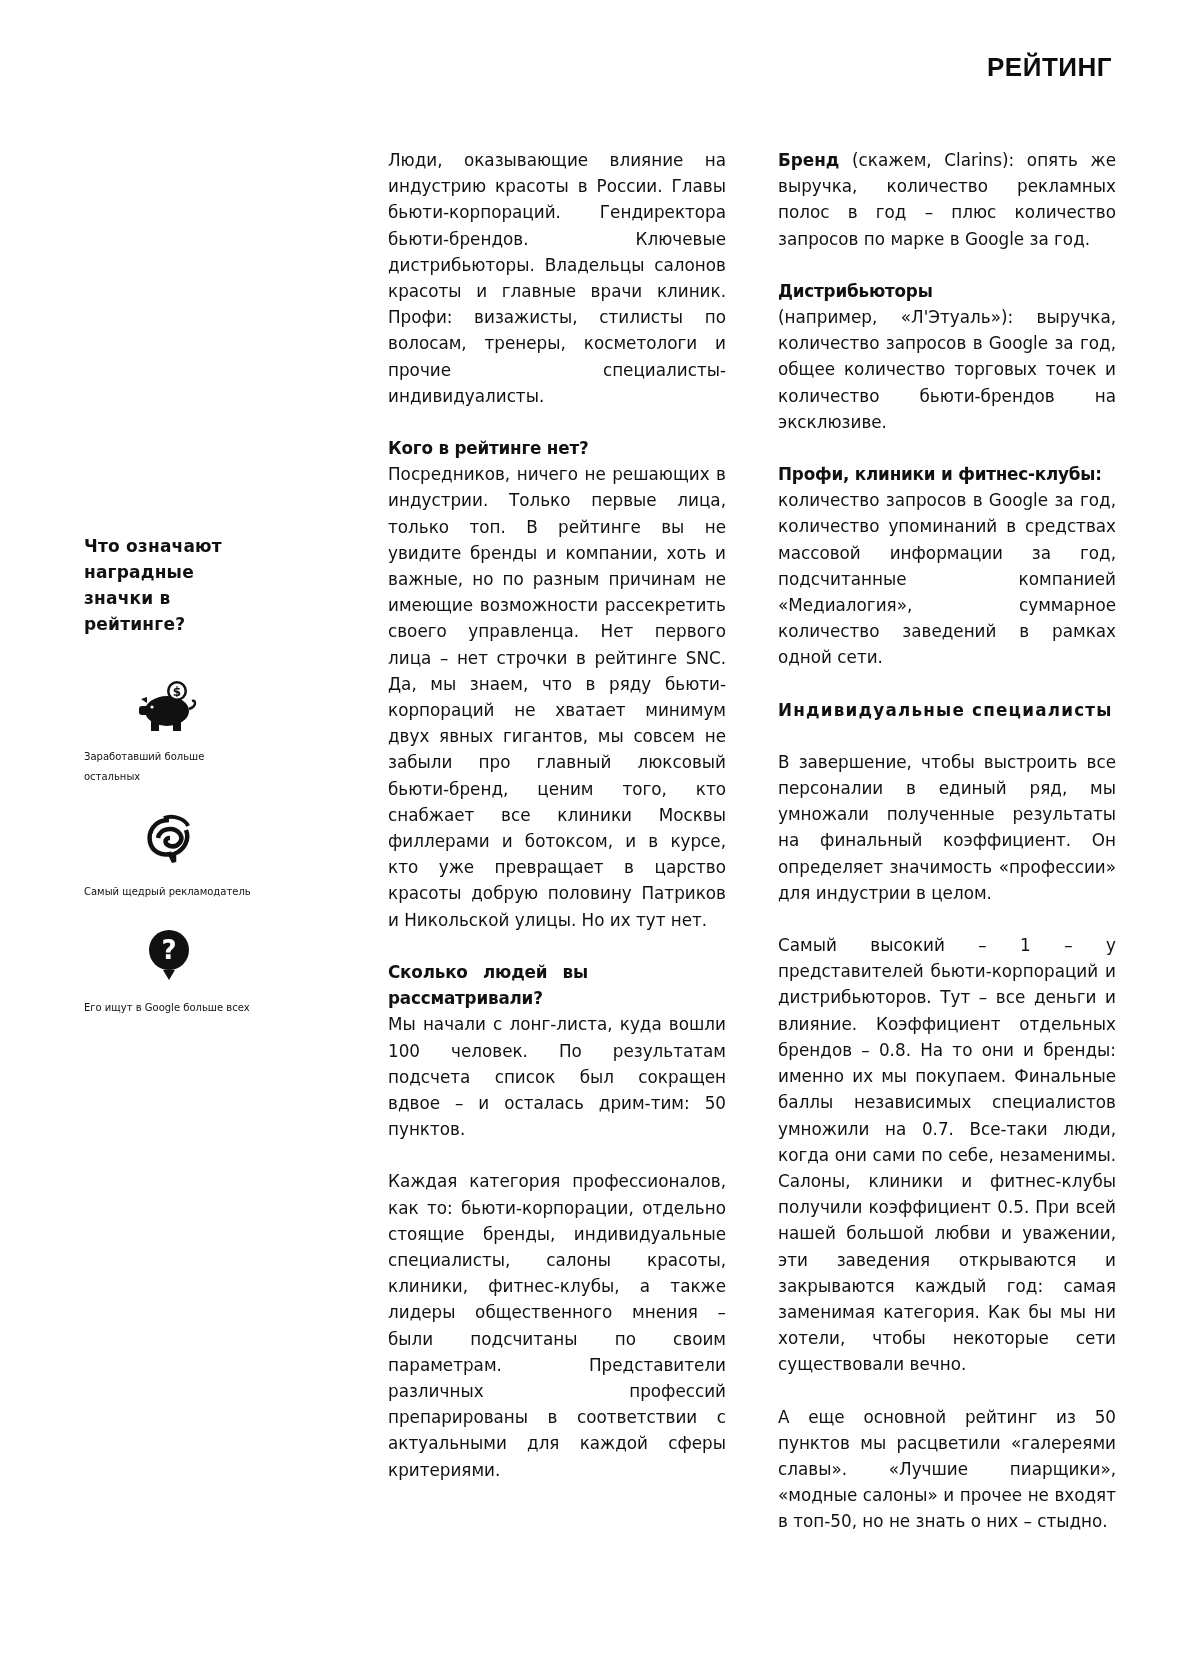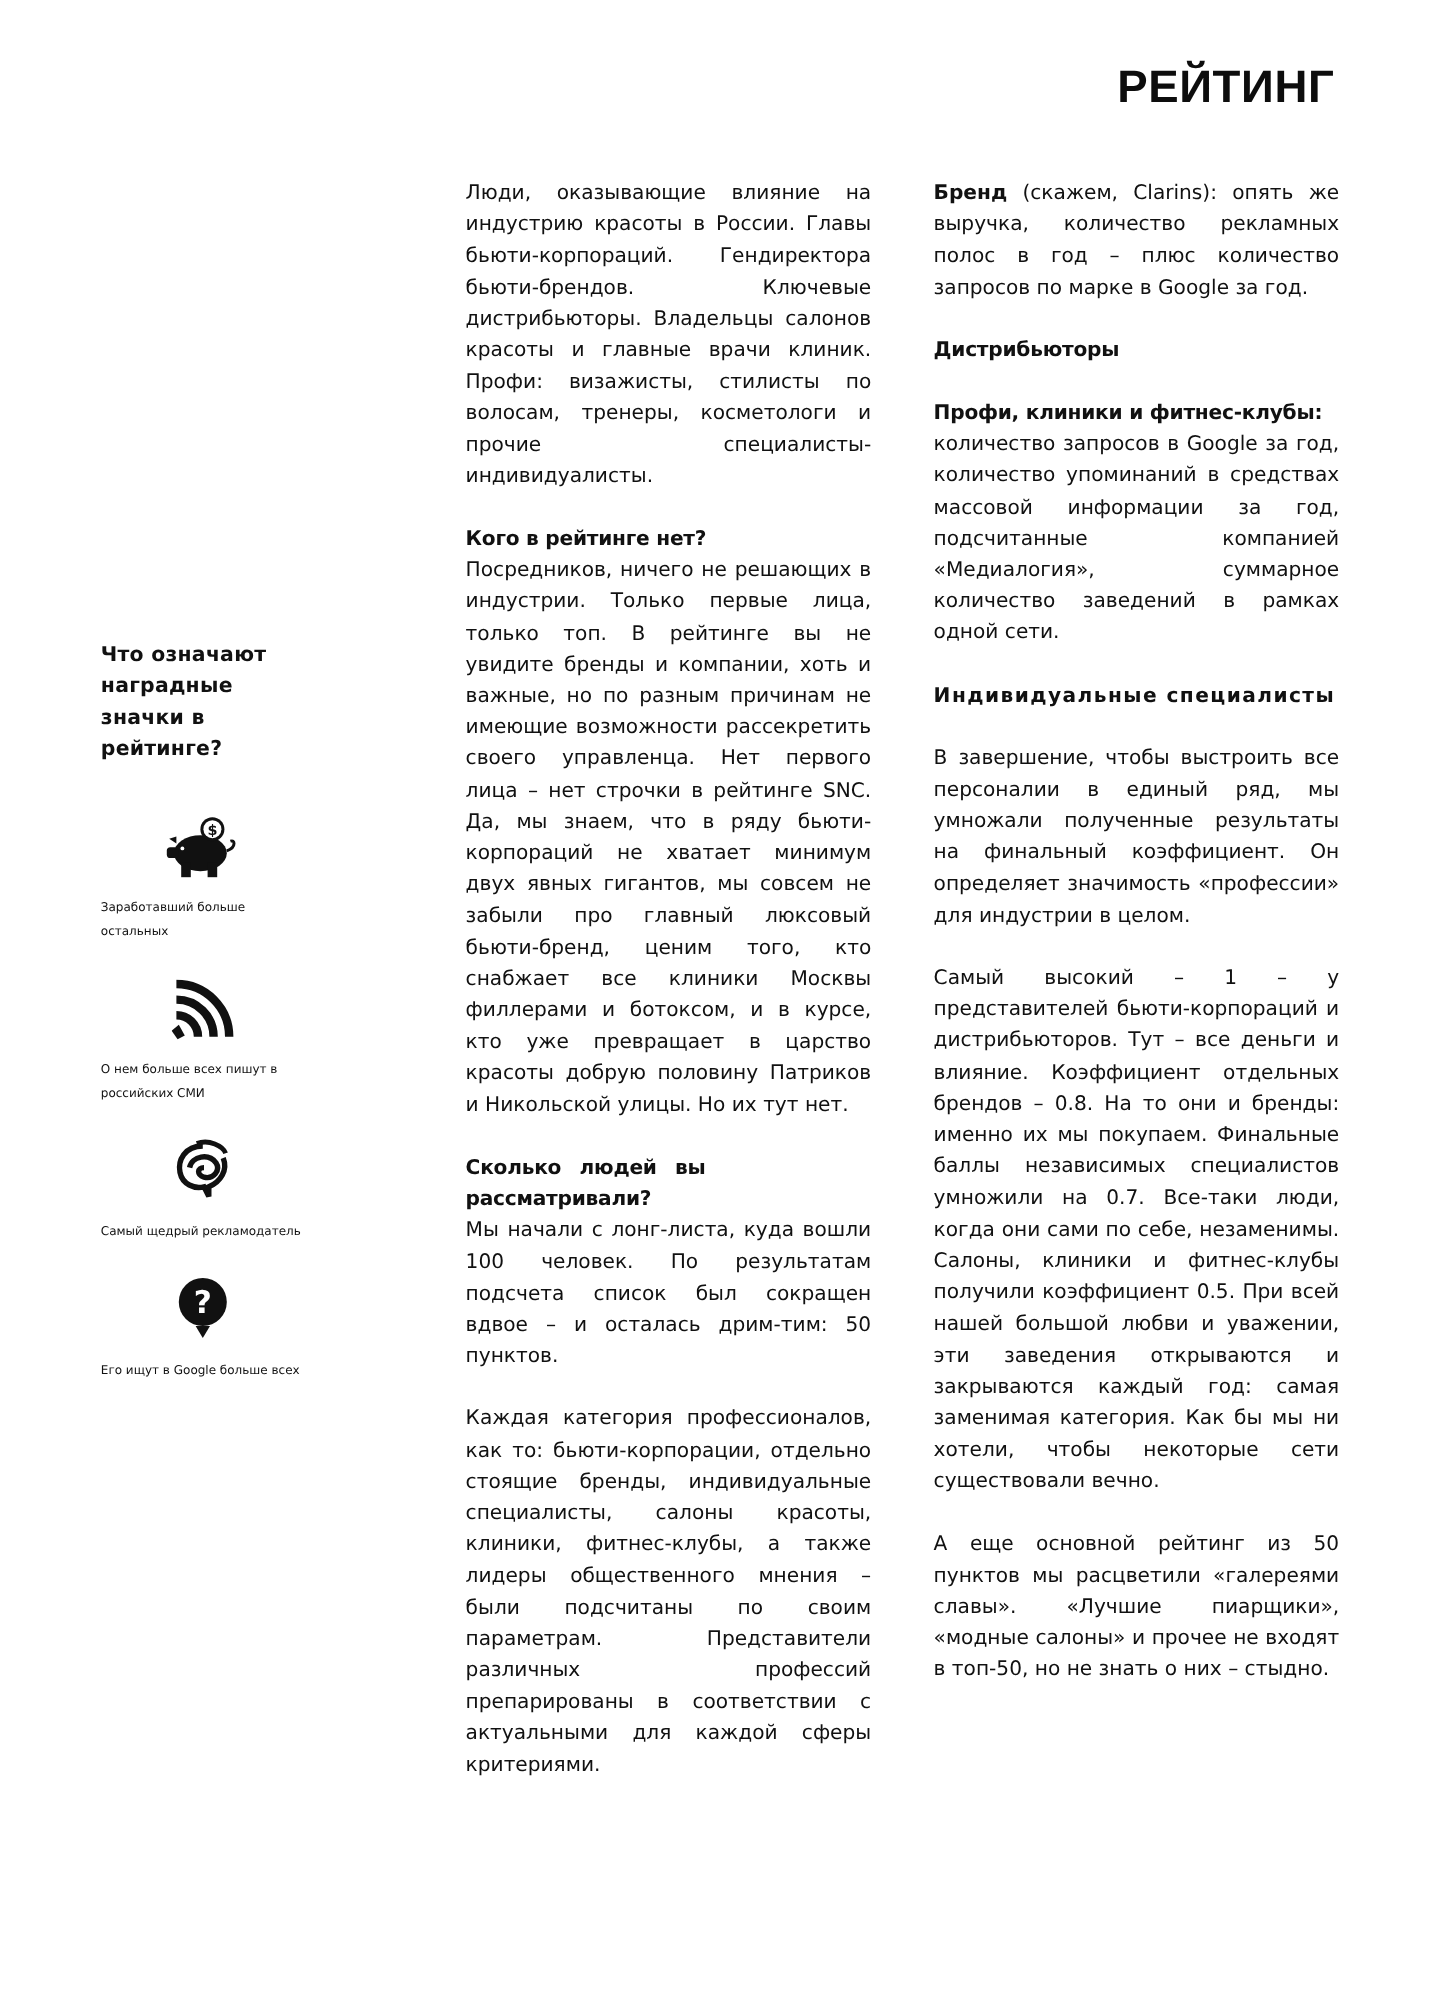--- a/index.html
+++ b/index.html
@@ -1,19 +1,19 @@
 <!DOCTYPE html>
 <html><head>
 <meta charset="utf-8">
 <style>
   html, body { margin: 0; padding: 0; background: #ffffff; }
   body { width: 1200px; height: 1680px; position: relative; overflow: hidden;
          font-family: "DejaVu Sans", sans-serif; color: #111111; }
   .title { position: absolute; top: 52px; right: 88px; font-family: "Liberation Sans", sans-serif;
-           font-weight: bold; font-size: 38px; letter-spacing: 0.5px; color: #0d0d0d; margin-left: 24px; }
+           font-weight: bold; font-size: 26px; letter-spacing: 0.5px; color: #0d0d0d; margin-left: 24px; }
   .sidebar { position: absolute; left: 84px; top: 533px; width: 170px; text-align: left; }
   .side-q { font-weight: bold; font-size: 17px; line-height: 26px; letter-spacing: 0.2px; }
   .badge { margin-top: 30px; }
   .badge:first-of-type { margin-top: 30px; }
   .badge svg { display: block; margin: 0 auto; }
   .badge-label { font-size: 10px; line-height: 19.5px; margin-top: 14px; }
   .col { position: absolute; top: 147px; width: 338px; font-size: 16.8px; line-height: 26.2px; }
   .col1 { left: 388px; }
   .col2 { left: 778px; }
   .block { margin-bottom: 26px; text-align: justify; }
@@ -40,31 +40,20 @@
         <circle cx="40" cy="14" r="10" fill="#111"></circle>
         <circle cx="40" cy="14" r="7.5" fill="#fff"></circle>
         <text x="40" y="18.5" font-size="12" font-weight="bold" text-anchor="middle" fill="#111" font-family="DejaVu Sans, sans-serif">$</text>
         <path d="M52 32 q6 -2 6 -6 q0 -3 -3 -2" stroke="#111" stroke-width="2.5" fill="none"></path>
         <circle cx="15" cy="30" r="1.6" fill="#fff"></circle>
       </svg>
     </span>
     <div class="badge-label">Заработавший больше остальных</div>
   </div>
 
-  <div class="badge" style="margin-top:30px;">
-    <span>
-      <svg width="52" height="52" viewBox="0 0 52 52">
-        <path d="M4 4 A44 44 0 0 1 48 48" stroke="#111" stroke-width="7" fill="none"></path>
-        <path d="M4 17 A31 31 0 0 1 35 48" stroke="#111" stroke-width="7" fill="none"></path>
-        <path d="M4 30 A18 18 0 0 1 22 48" stroke="#111" stroke-width="7" fill="none"></path>
-        <path d="M0 43 L6 38 L11 47 L5 50 Z" fill="#111"></path>
-      </svg>
-    </span>
-    <div class="badge-label">О нем больше всех пишут в российских СМИ</div>
-  </div>
 
   <div class="badge" style="margin-top:28px;">
     <span>
       <svg width="50" height="54" viewBox="0 0 50 54">
         <path d="M25 6 C10 6 4 18 6 28 C8 38 18 42 26 40 L30 48 L30 40 C40 36 46 26 42 16" stroke="#111" stroke-width="4.5" fill="none"></path>
         <path d="M14 24 C16 14 30 12 36 20 C40 26 34 34 26 32 C20 30 20 24 26 24" stroke="#111" stroke-width="4.5" fill="none"></path>
         <path d="M20 4 C30 0 42 6 44 12" stroke="#111" stroke-width="4" fill="none"></path>
       </svg>
     </span>
     <div class="badge-label">Самый щедрый рекламодатель</div>
@@ -99,20 +88,21 @@
   </div>
 
 </div>
 
 <div class="col col2">
   <div class="block">
     <p><span class="inline-h">Бренд</span><span> (скажем, Clarins): опять же выручка, количество рекламных полос в год – плюс количество запросов по марке в Google за год.</span></p>
   </div>
   <div class="block">
     <span class="h">Дистрибьюторы</span>
+    <p>(например, «Л'Этуаль»): выручка, количество запросов в Google за год, общее количество торговых точек и количество бьюти-брендов на эксклюзиве.</p>
   </div>
   <div class="block">
     <span class="h">Профи, клиники и фитнес-клубы:</span>
     <p>количество запросов в Google за год, количество упоминаний в средствах массовой информации за год, подсчитанные компанией «Медиалогия», суммарное количество заведений в рамках одной сети.</p>
   </div>
   <div class="block">
     <span class="h" style="letter-spacing:1.2px;">Индивидуальные специалисты</span>
   </div>
   <div class="block">
     <p>В завершение, чтобы выстроить все персоналии в единый ряд, мы умножали полученные результаты на финальный коэффициент. Он определяет значимость «профессии» для индустрии в целом.</p>

